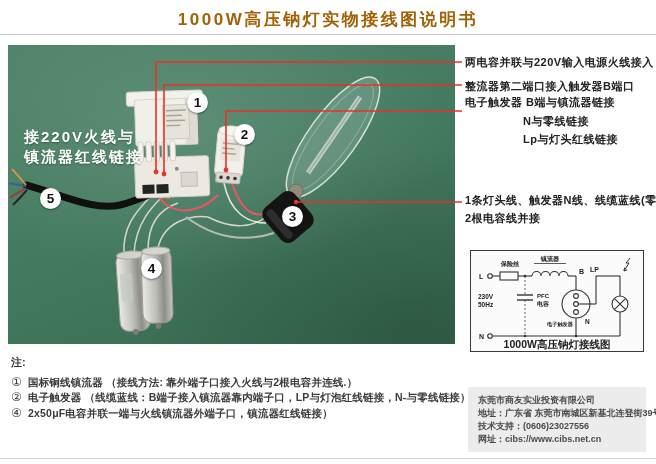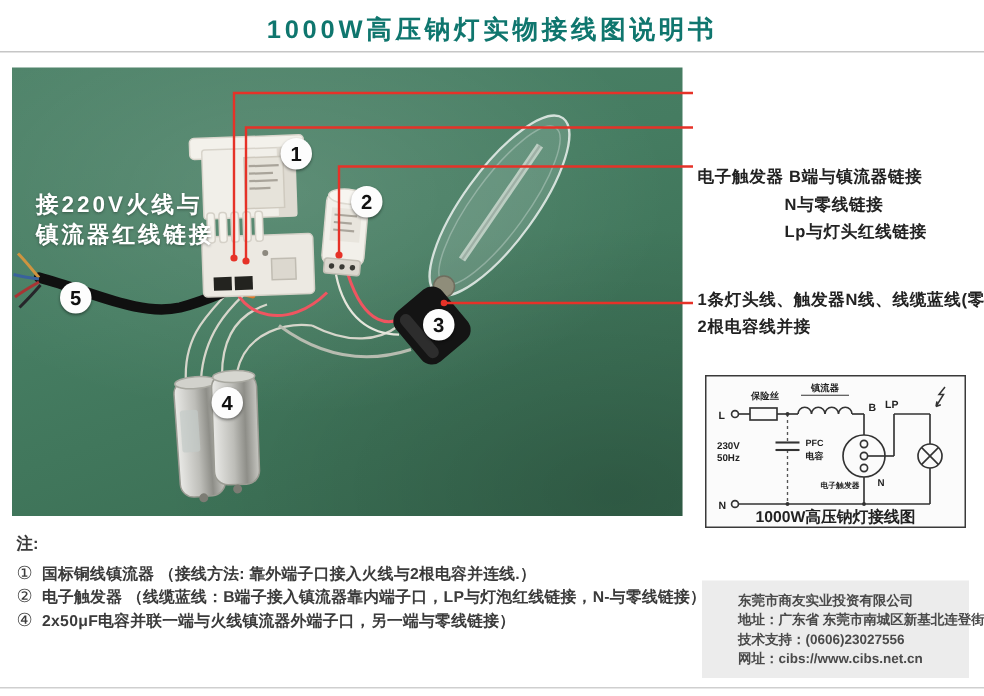--- a/index.html
+++ b/index.html
@@ -3,21 +3,21 @@
 <meta charset="utf-8">
 <style>
   * { margin:0; padding:0; box-sizing:border-box; }
   body { background:#fff; }
   .page {
     position:relative; width:656px; height:464px; background:#ffffff;
     font-family:"Liberation Sans","DejaVu Sans",sans-serif; overflow:hidden;
   }
   .doc-title {
     position:absolute; top:8px; left:0; width:656px; text-align:center;
-    font-size:17px; font-weight:bold; color:#0f766e; letter-spacing:2.5px;
+    font-size:17px; font-weight:bold; color:#a16207; letter-spacing:2.5px;
   }
   .hline { position:absolute; left:0; width:656px; height:1px; background:#c6c6c6; }
   .hline.top { top:34px; }
   .hline.bottom { top:458px; background:#cfcfcf; }
 
   
   .photo {
     position:absolute; left:8px; top:45px; width:447px; height:299px;
     background:
       radial-gradient(ellipse 420px 240px at 40% 28%, rgba(255,255,255,0.12), rgba(255,255,255,0) 62%),
@@ -38,40 +38,40 @@
     box-shadow:0 1px 2px rgba(0,0,0,0.45);
   }
 
   
   .overlay { position:absolute; left:0; top:0; pointer-events:none; }
 
   
   .ann { position:absolute; font-size:11px; font-weight:bold; color:#222; white-space:nowrap; letter-spacing:0.5px; }
   .ann-a1 { left:465px; top:55px; }
   .ann-a2 { left:465px; top:79px; }
-  .ann-a3 { left:465px; top:109px; line-height:18.5px; }
+  .ann-a3 { left:465px; top:93px; line-height:18.5px; }
   .ann-a3 .indent { padding-left:58px; }
   .ann-a4 { left:465px; top:191px; line-height:18px; }
 
   
   .diagram { position:absolute; left:470px; top:250px; }
 
   
   .notes { position:absolute; left:11px; top:355px; width:452px; font-weight:bold; color:#3b3b3b; }
   .notes-heading { font-size:11px; margin-bottom:5px; }
   .note-item { font-size:10.5px; height:15.4px; white-space:nowrap; letter-spacing:0.2px; }
   .note-num { display:inline-block; font-size:12px; margin-right:6px; font-weight:normal; }
 
   
   .company {
     position:absolute; left:468px; top:387px; width:178px; height:65px;
     background:#ececec; padding:7px 0 0 10px; color:#4a4a4a; font-weight:bold;
     font-size:9px; line-height:13px;
   }
-  .company div { white-space:nowrap;margin-left:14px; }
+  .company div { white-space:nowrap; }
 </style>
 </head>
 <body>
 
 <div class="page">
 
   <div class="doc-title">1000W高压钠灯实物接线图说明书</div>
   <div class="hline top"></div>
 
   <div class="photo">
@@ -199,20 +199,22 @@
       <polyline points="296,202 462,202"></polyline>
     </g>
     <g fill="#e63228">
       <circle cx="156" cy="172" r="2.4"></circle>
       <circle cx="164" cy="174" r="2.4"></circle>
       <circle cx="226" cy="170" r="2.4"></circle>
       <circle cx="296" cy="202" r="2.2"></circle>
     </g>
   </svg>
 
+  <div class="ann ann-a1">两电容并联与220V输入电源火线接入</div>
+  <div class="ann ann-a2">整流器第二端口接入触发器B端口</div>
   <div class="ann ann-a3">
     <div>电子触发器  B端与镇流器链接</div>
     <div class="indent">N与零线链接</div>
     <div class="indent">Lp与灯头红线链接</div>
   </div>
   <div class="ann ann-a4">
     <div>1条灯头线、触发器N线、线缆蓝线(零线)</div>
     <div>2根电容线并接</div>
   </div>
 
@@ -271,21 +273,21 @@
       <text x="115" y="74" font-size="6.5">N</text>
       <text x="9" y="89" font-size="7">N</text>
       <text x="87" y="98" font-size="10.5" text-anchor="middle">1000W高压钠灯接线图</text>
     </g>
   </svg>
 
   <div class="notes">
     <div class="notes-heading">注:</div>
     <div class="note-item"><span class="note-num">①</span><span>国标铜线镇流器 （接线方法: 靠外端子口接入火线与2根电容并连线.）</span></div>
     <div class="note-item"><span class="note-num">②</span><span>电子触发器 （线缆蓝线：B端子接入镇流器靠内端子口，LP与灯泡红线链接，N-与零线链接）</span></div>
-    <div class="note-item"><span class="note-num">④</span><span>2x50μF电容并联一端与火线镇流器外端子口，另一端与零线链接）</span></div>
+    <div class="note-item"><span class="note-num">④</span><span>2x50μF电容并联一端与火线镇流器外端子口，镇流器红线链接）</span></div>
   </div>
 
   <div class="company">
     <div>东莞市商友实业投资有限公司</div>
     <div>地址：广东省 东莞市南城区新基北连登街39号</div>
     <div>技术支持：(0606)23027556</div>
     <div>网址：cibs://www.cibs.net.cn</div>
   </div>
 
   <div class="hline bottom"></div>

